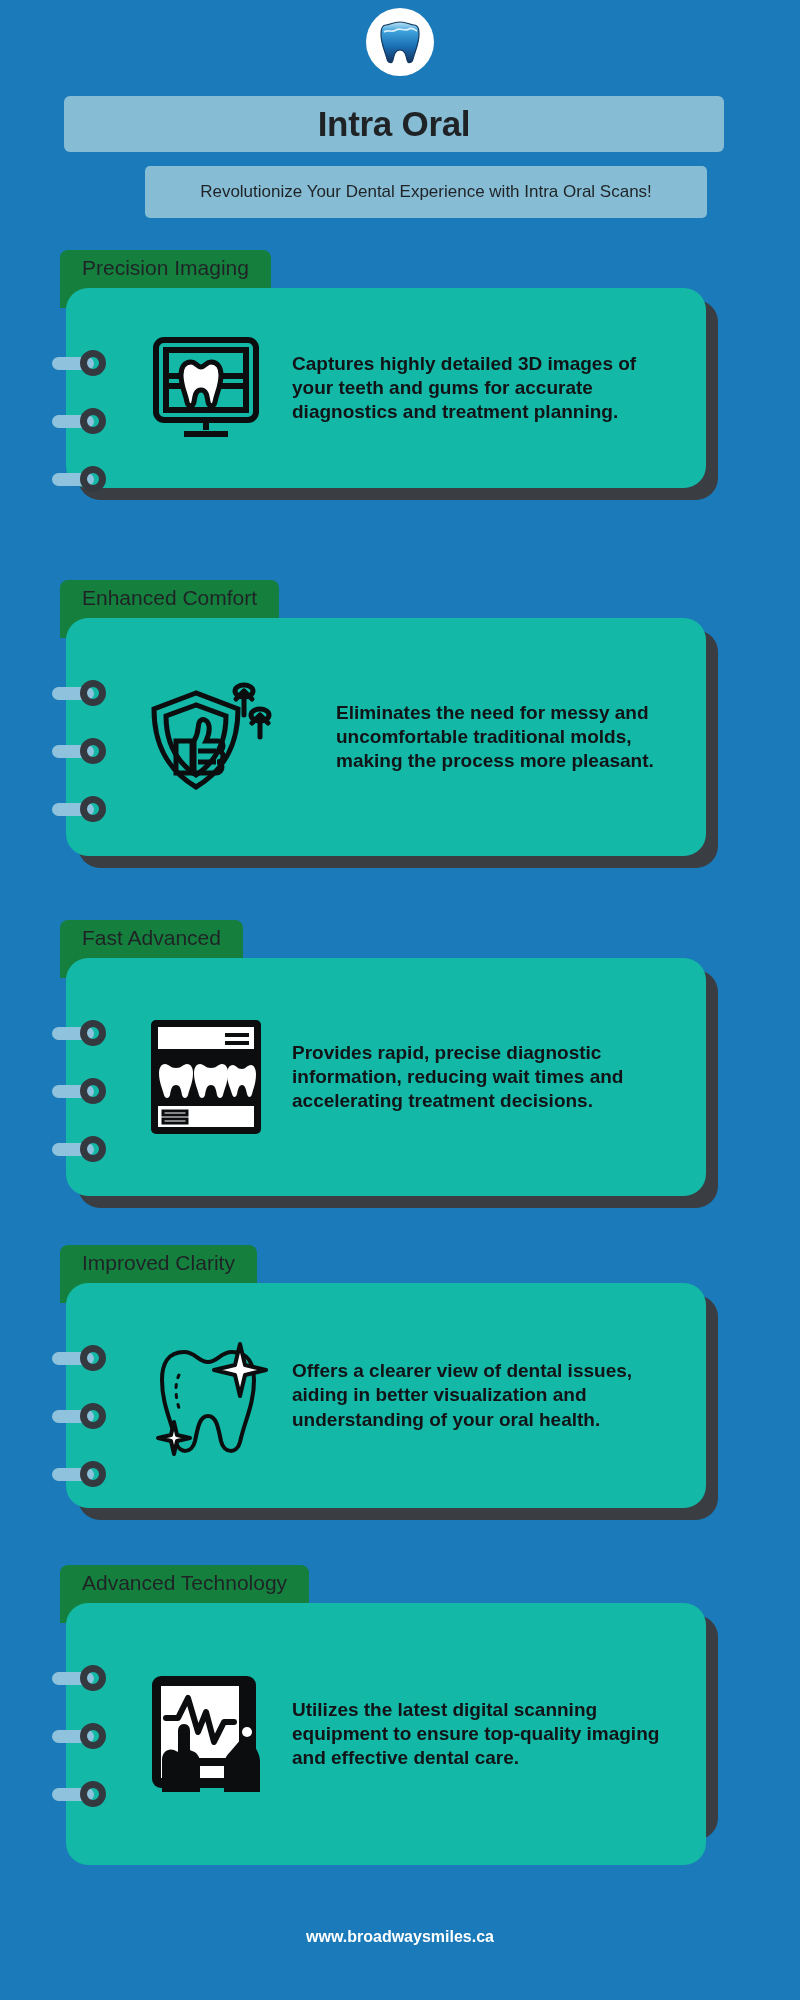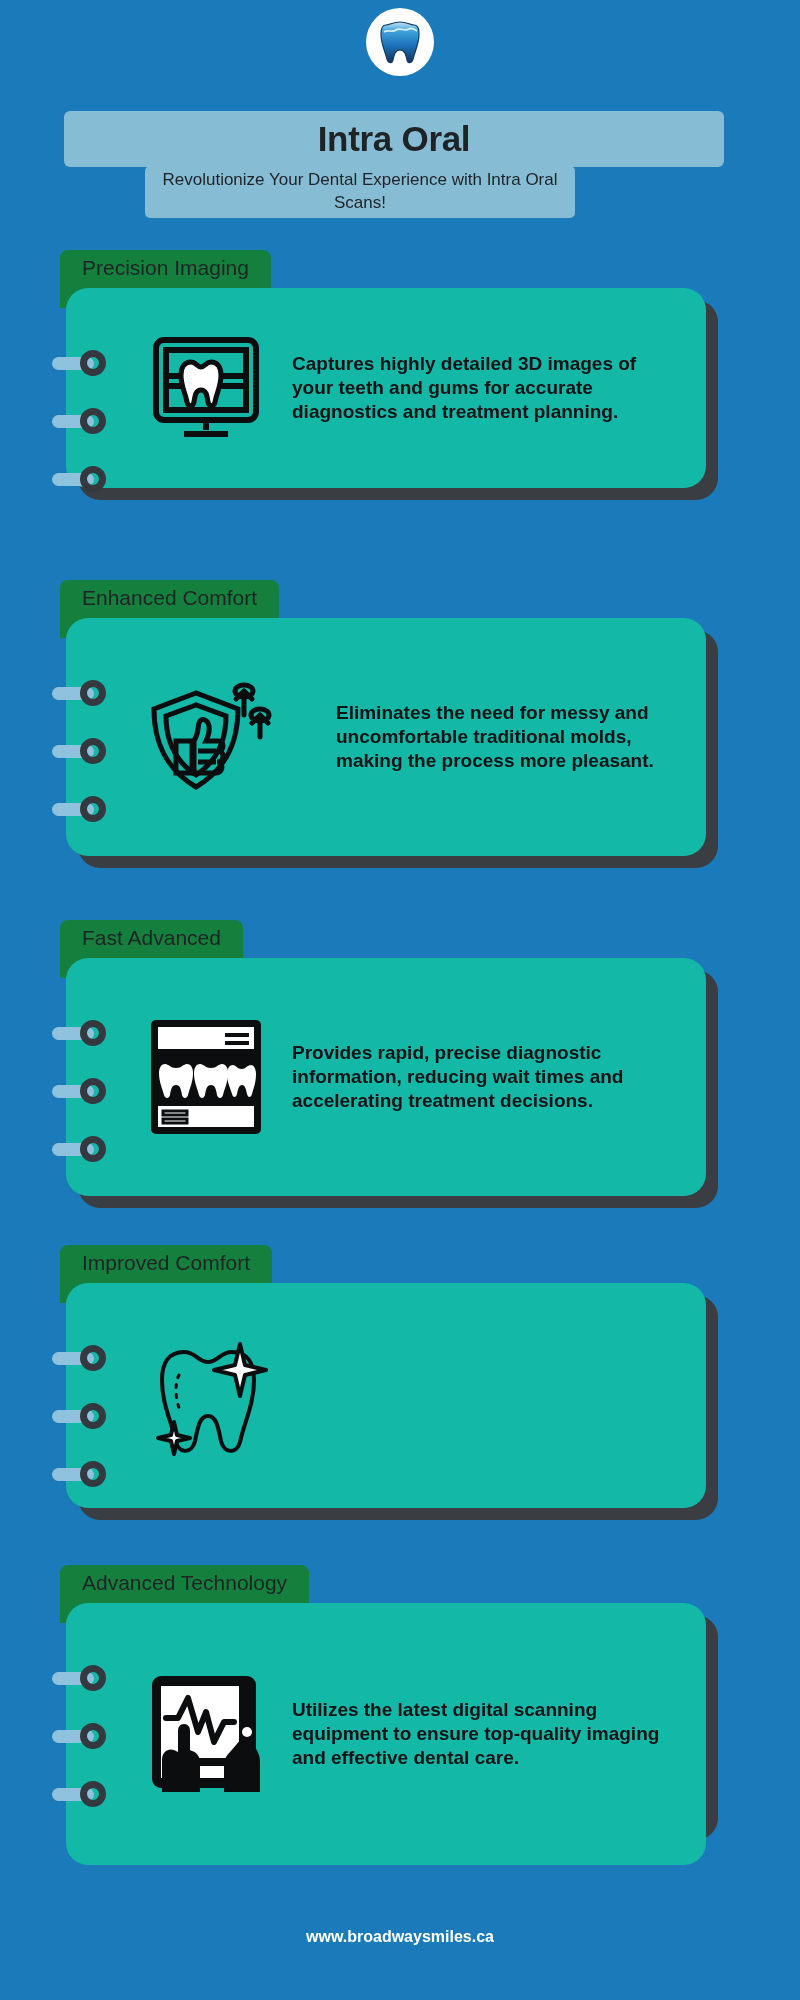--- a/index.html
+++ b/index.html
@@ -34,34 +34,33 @@
     position: absolute;
     top: 96px;
     left: 64px;
     width: 660px;
     height: 56px;
     background: #86BDD5;
     border-radius: 6px;
     display: flex;
     align-items: center;
     justify-content: center;
-    margin-top: 15px;
   }
   .title-banner .title-text {
     font-size: 35px;
     font-weight: 800;
     color: #1F2326;
     letter-spacing: -0.3px;
   }
 
   .subtitle-banner {
     position: absolute;
     top: 166px;
     left: 145px;
-    width: 430px;
+    width: 562px;
     height: 52px;
     background: #86BDD5;
     border-radius: 5px;
     display: flex;
     align-items: center;
     justify-content: center;
     text-align: center;
     padding: 0 12px;
   }
   .subtitle-banner .subtitle-text {
@@ -315,32 +314,33 @@
       </div>
     <div class="ring">
         <div class="bar"></div>
         <div class="loop"></div>
       </div>
   </div>
 </div>
 
 <div class="card-block" id="block3" style="top:1245px;">
   <div class="tab">
-    <span class="tab-text">Improved Comfort</span>
+    <span class="tab-text">Improved Clarity</span>
   </div>
   <div class="card-shadow" style="height:225px;"></div>
   <div class="card" style="height:225px;">
     <div class="icon-box">
       <svg width="136" height="136" viewBox="0 0 136 136" fill="none" stroke="#0B0D0F" stroke-width="4">
         <path d="M46 24 C30 24 24 36 24 52 C24 76 33 92 38 114 C41 126 54 126 57 113 C60 98 62 88 70 88 C78 88 80 98 83 113 C86 126 99 126 102 114 C107 92 116 76 116 52 C116 36 110 24 94 24 C82 24 80 34 70 34 C60 34 58 24 46 24 Z"></path>
         <path d="M41 47 C37 55 37 68 41 80" stroke-width="3" stroke-dasharray="3 7" stroke-linecap="round"></path>
         <path d="M102 16 L107 37 L128 42 L107 47 L102 68 L97 47 L76 42 L97 37 Z" fill="#FFFFFF" stroke-width="4" stroke-linejoin="round"></path>
         <path d="M36 94 L39 107 L52 110 L39 113 L36 126 L33 113 L20 110 L33 107 Z" fill="#FFFFFF" stroke-width="4" stroke-linejoin="round"></path>
       </svg>
     </div>
+    <div class="card-text">Offers a clearer view of dental issues, aiding in better visualization and understanding of your oral health.</div>
   </div>
   <div class="binding" style="top:100px;">
     <div class="ring">
         <div class="bar"></div>
         <div class="loop"></div>
       </div>
     <div class="ring">
         <div class="bar"></div>
         <div class="loop"></div>
       </div>

